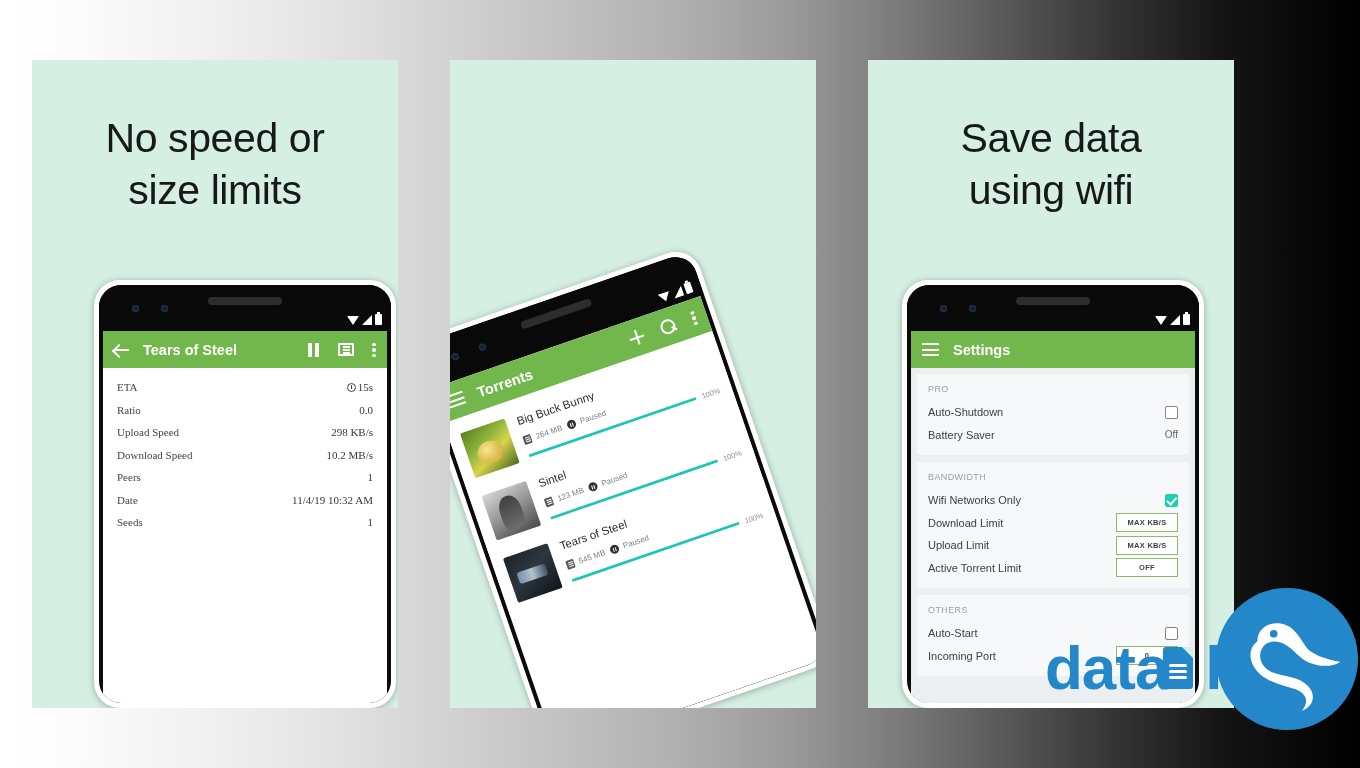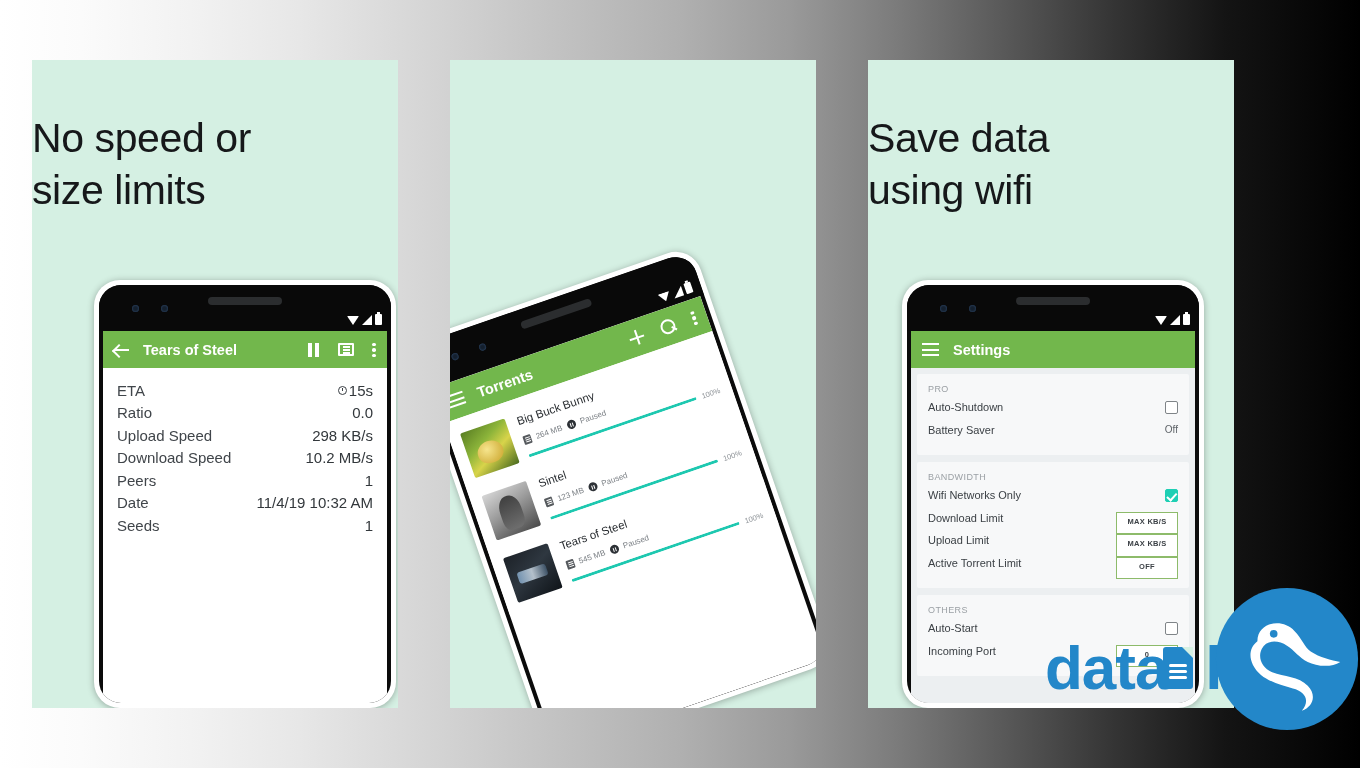--- a/index.html
+++ b/index.html
@@ -25,20 +25,21 @@
     background: #d5f0e3;
     overflow: hidden;
   }
   #panel-1 { left: 32px;  width: 366px; }
   #panel-2 { left: 450px; width: 366px; }
   #panel-3 { left: 868px; width: 366px; }
 
   .headline {
     position: absolute;
     left: 0; right: 0; top: 52px;
+    text-align: center;
     font-size: 41px;
     line-height: 1.28;
     font-weight: 400;
     color: #16181a;
     letter-spacing: -0.4px;
     white-space: pre-line;
   }
 
   
   .phone {
@@ -192,25 +193,26 @@
   }
   .ic-search::after {
     content: ""; position: absolute; left: 10px; top: 10px;
     width: 6px; height: 2px; background: #fff; transform: rotate(45deg);
   }
   .bar-actions { display: flex; align-items: center; gap: 18px; }
 
   
   .detail-list { padding: 8px 14px 0 14px; }
   .detail-row {
-    display: flex; align-items: flex-end;
+    display: flex; align-items: center;
     justify-content: space-between;
     height: 22.5px;
-    font-size: 15px;
+    font-size: 11px;
     color: #3d4145;
+    font-family: Liberation Serif, serif;
   }
   .detail-row .k { color: #40454a; }
   .detail-row .v { color: #33383c; display: flex; align-items: center; gap: 2px; }
   .ic-clock {
     width: 9px; height: 9px; border: 1.4px solid #3a3f44;
     border-radius: 50%; position: relative; flex: none;
   }
   .ic-clock::after {
     content: ""; position: absolute; left: 3px; top: 1.6px;
     width: 1.3px; height: 3.2px; background: #3a3f44;
@@ -286,21 +288,21 @@
   .t-pct { font-size: 7.5px; color: #8b9095; flex: none; }
 
   
   .settings { background: #eceff1; padding: 6px 6px 0 6px; height: 100%; }
   .s-card { background: #f7f8f9; border-radius: 2px; padding: 6px 11px 9px 11px; margin-bottom: 7px; }
   .s-head {
     font-size: 9px; color: #9ba0a5; letter-spacing: .4px;
     padding: 4px 0 7px 0; text-transform: uppercase;
   }
   .s-row {
-    display: flex; justify-content: space-between;
+    display: flex; align-items: center; justify-content: space-between;
     height: 22.5px; font-size: 11px; color: #3b4045;
   }
   .s-val { font-size: 10px; color: #5e6368; }
   .cbox {
     width: 13px; height: 13px; border: 1.8px solid #7f8488;
     border-radius: 2px; background: #fff; flex: none;
   }
   .cbox.on {
     background: #1ecfb4; border-color: #1ecfb4;
     position: relative;

